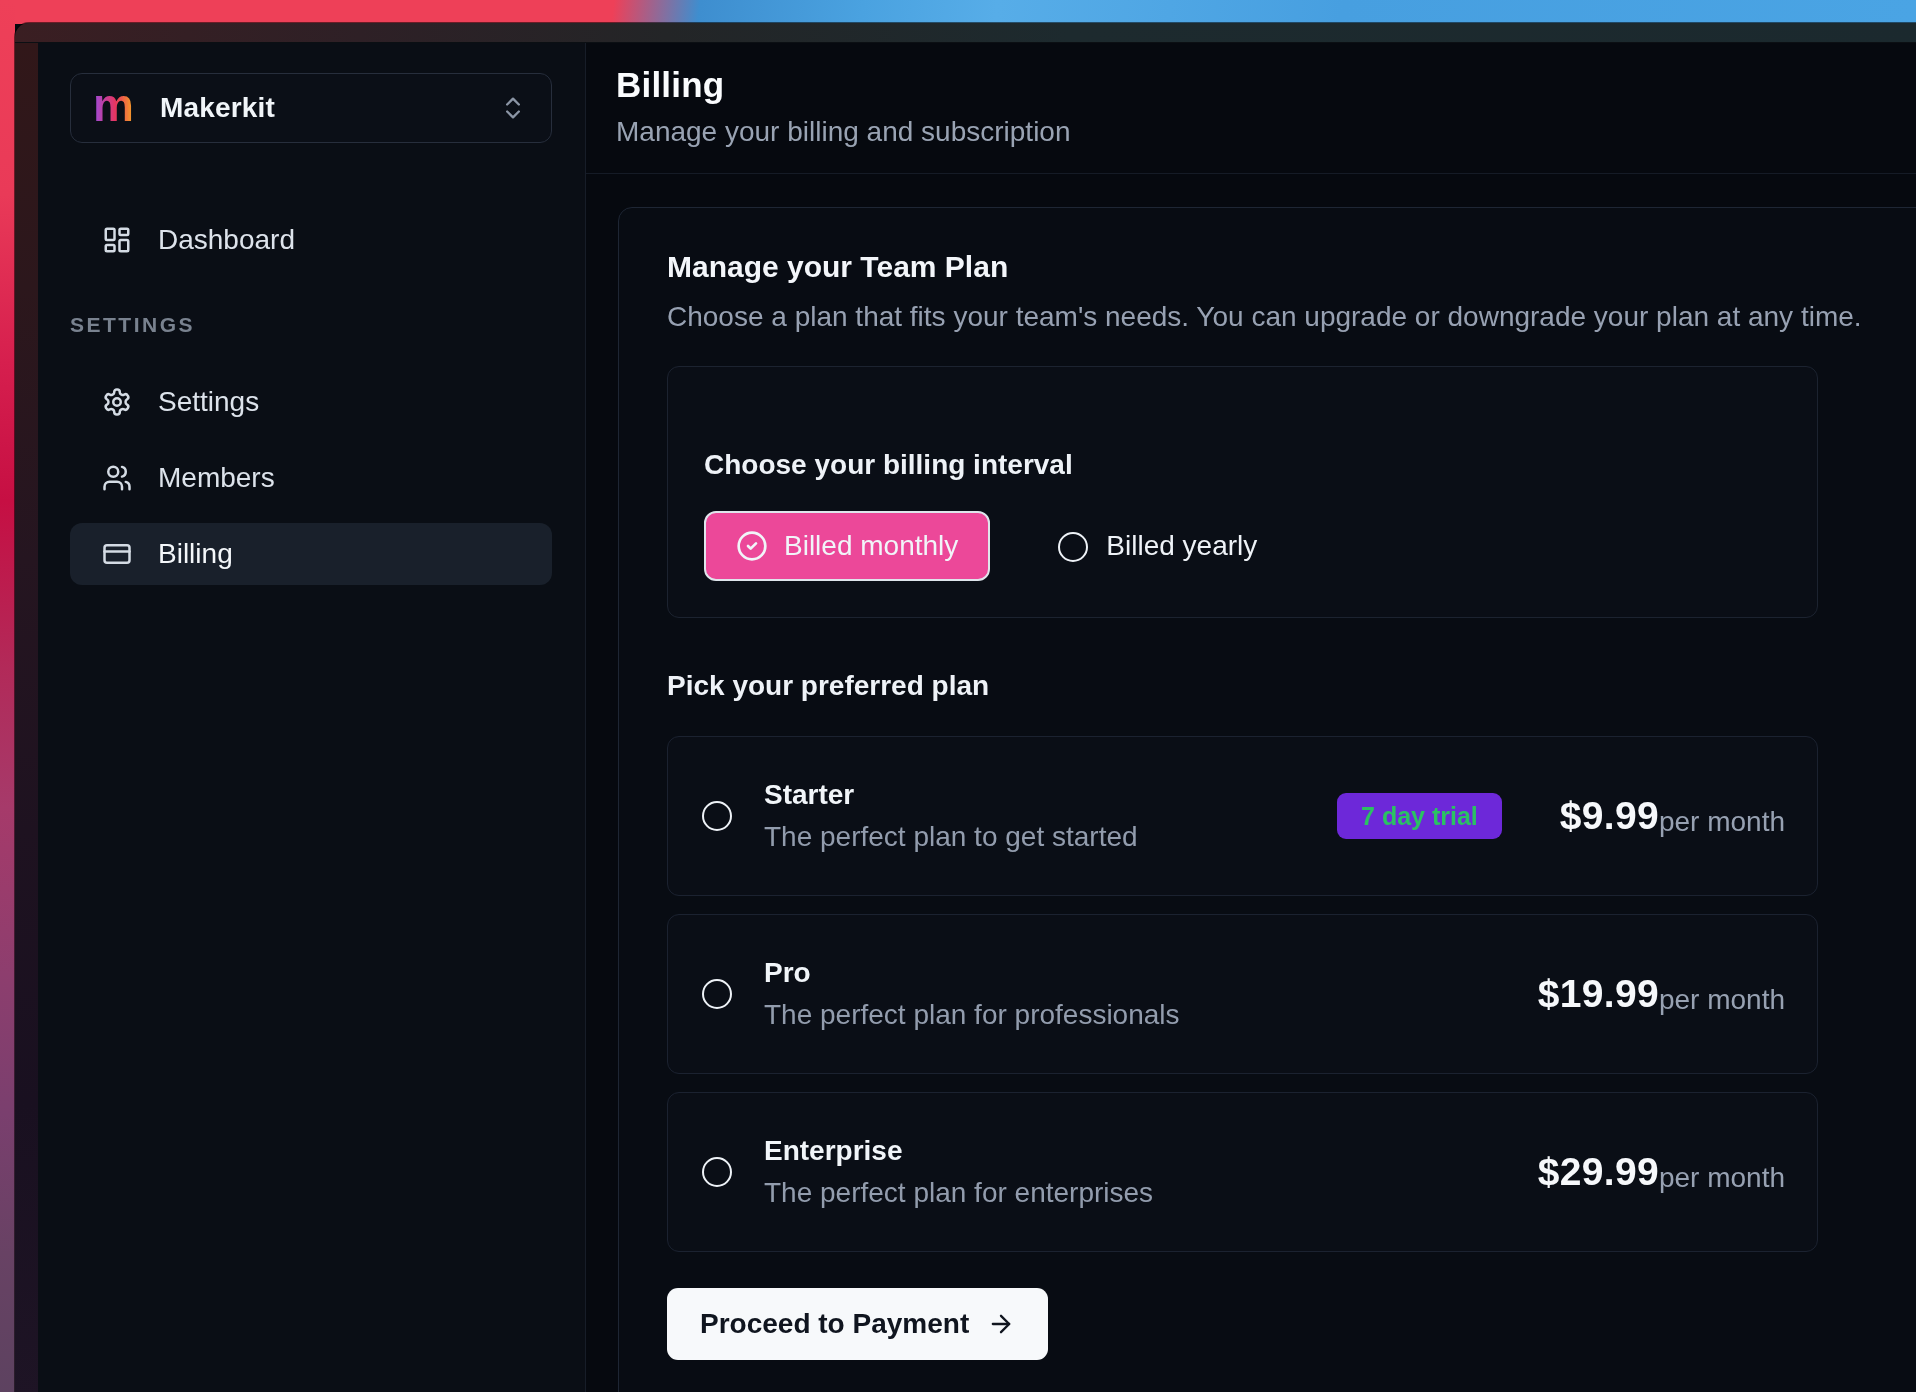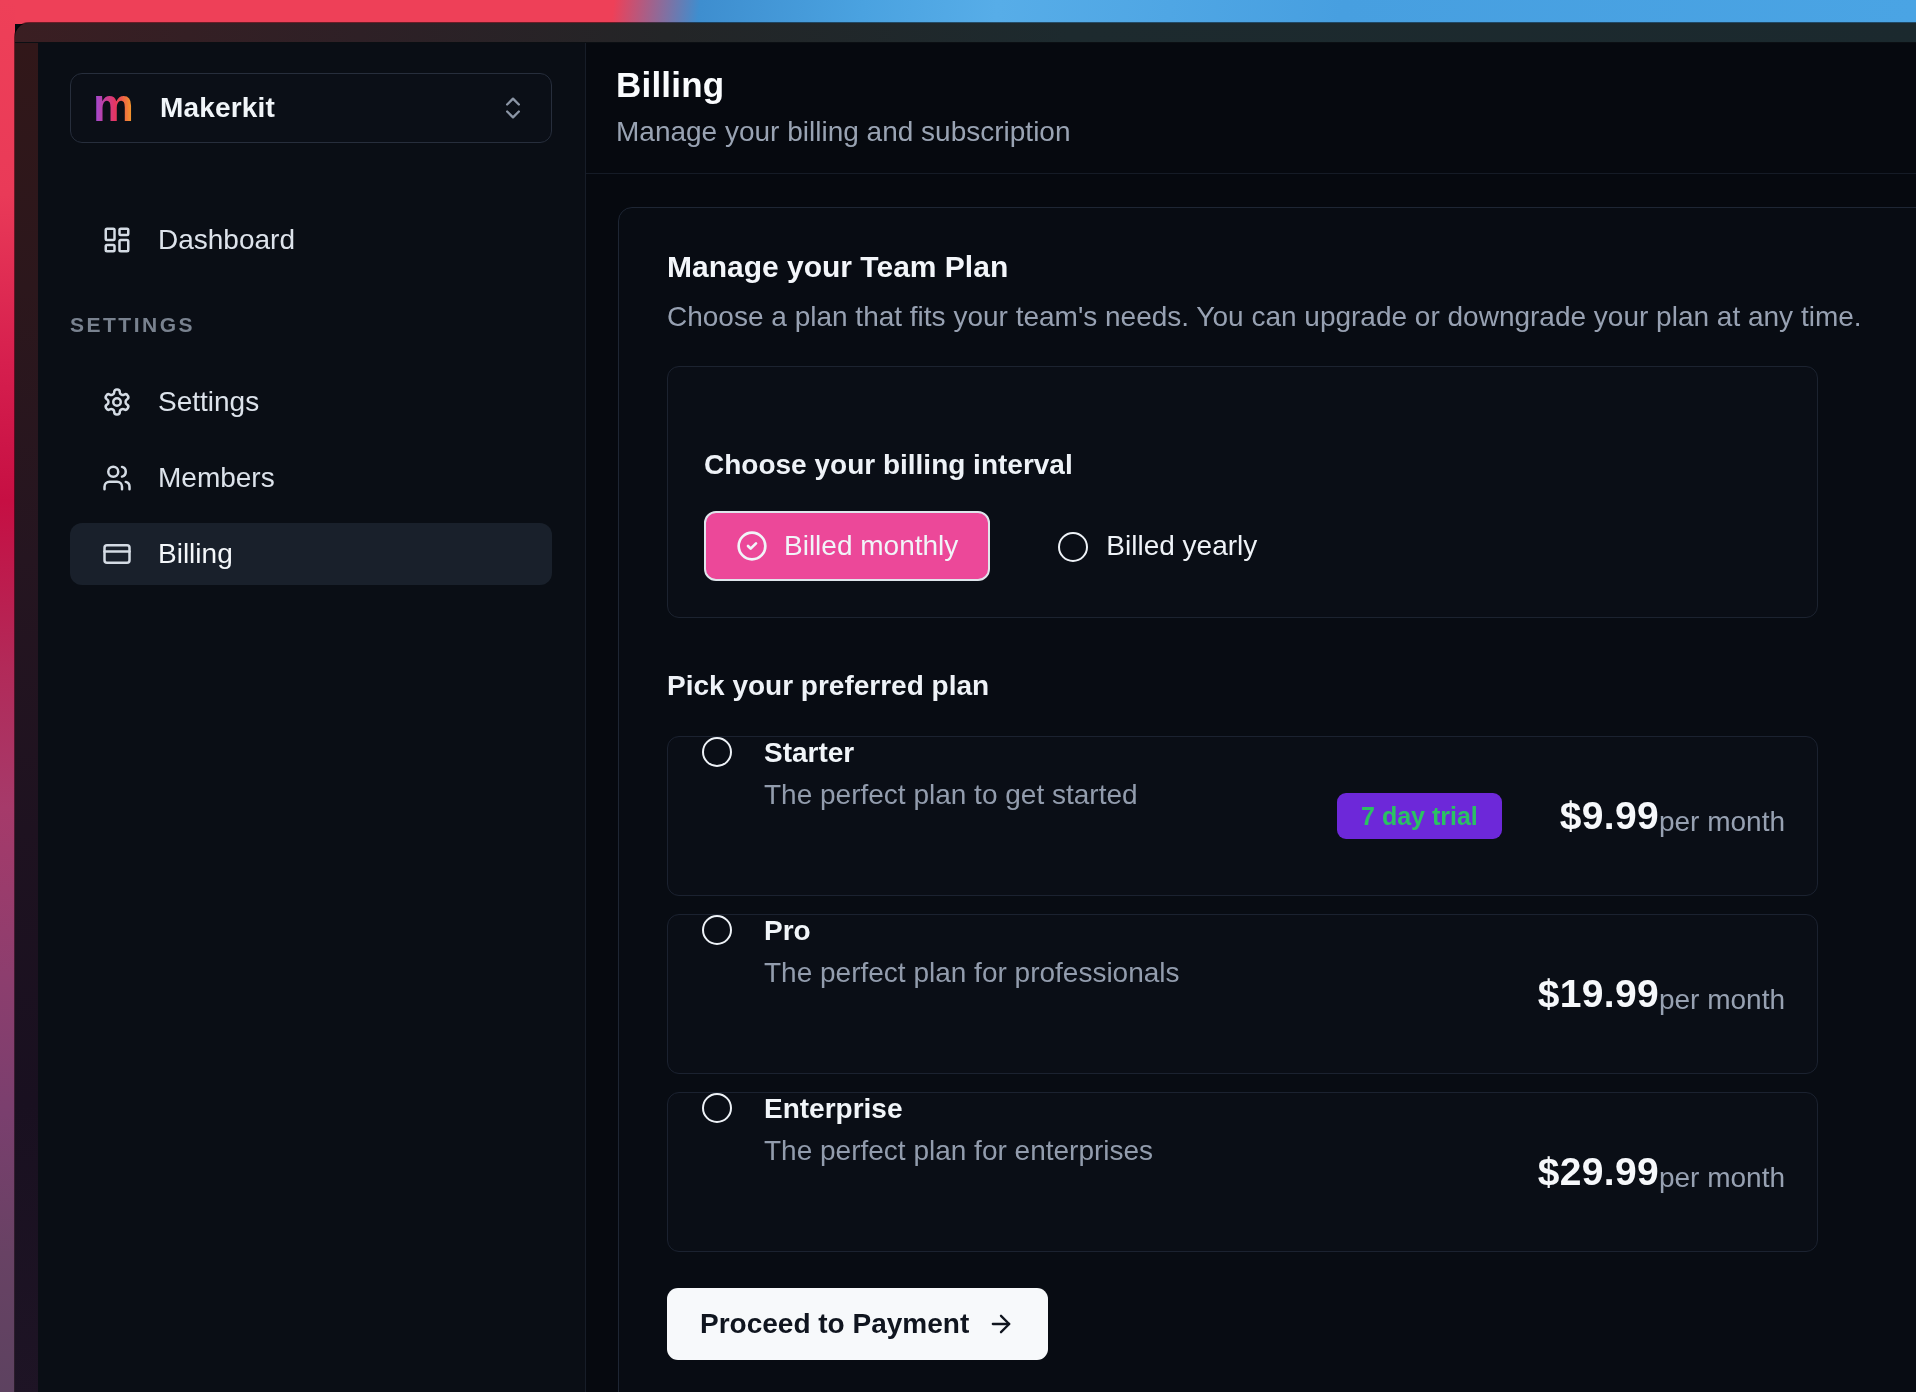--- a/index.html
+++ b/index.html
@@ -190,21 +190,21 @@
     margin-top: 52px;
     font-size: 28px; font-weight: 600; color: #eef2f7;
   }
 
   .plan-row {
     margin-top: 34px;
     width: 1151px; height: 160px;
     border: 1px solid #1b2230;
     border-radius: 12px;
     background: #0a0e16;
-    display: flex; 
+    display: flex; align-items: center;
     padding: 0 32px 0 34px;
     cursor: pointer;
   }
   .plan-row + .plan-row { margin-top: 18px; }
   .plan-texts { margin-left: 32px; }
   .plan-name { font-size: 28px; font-weight: 600; color: #f1f5f9; }
   .plan-desc { margin-top: 10px; font-size: 28px; color: #929cad; }
   .plan-right {
     margin-left: auto;
     display: flex; align-items: center;

